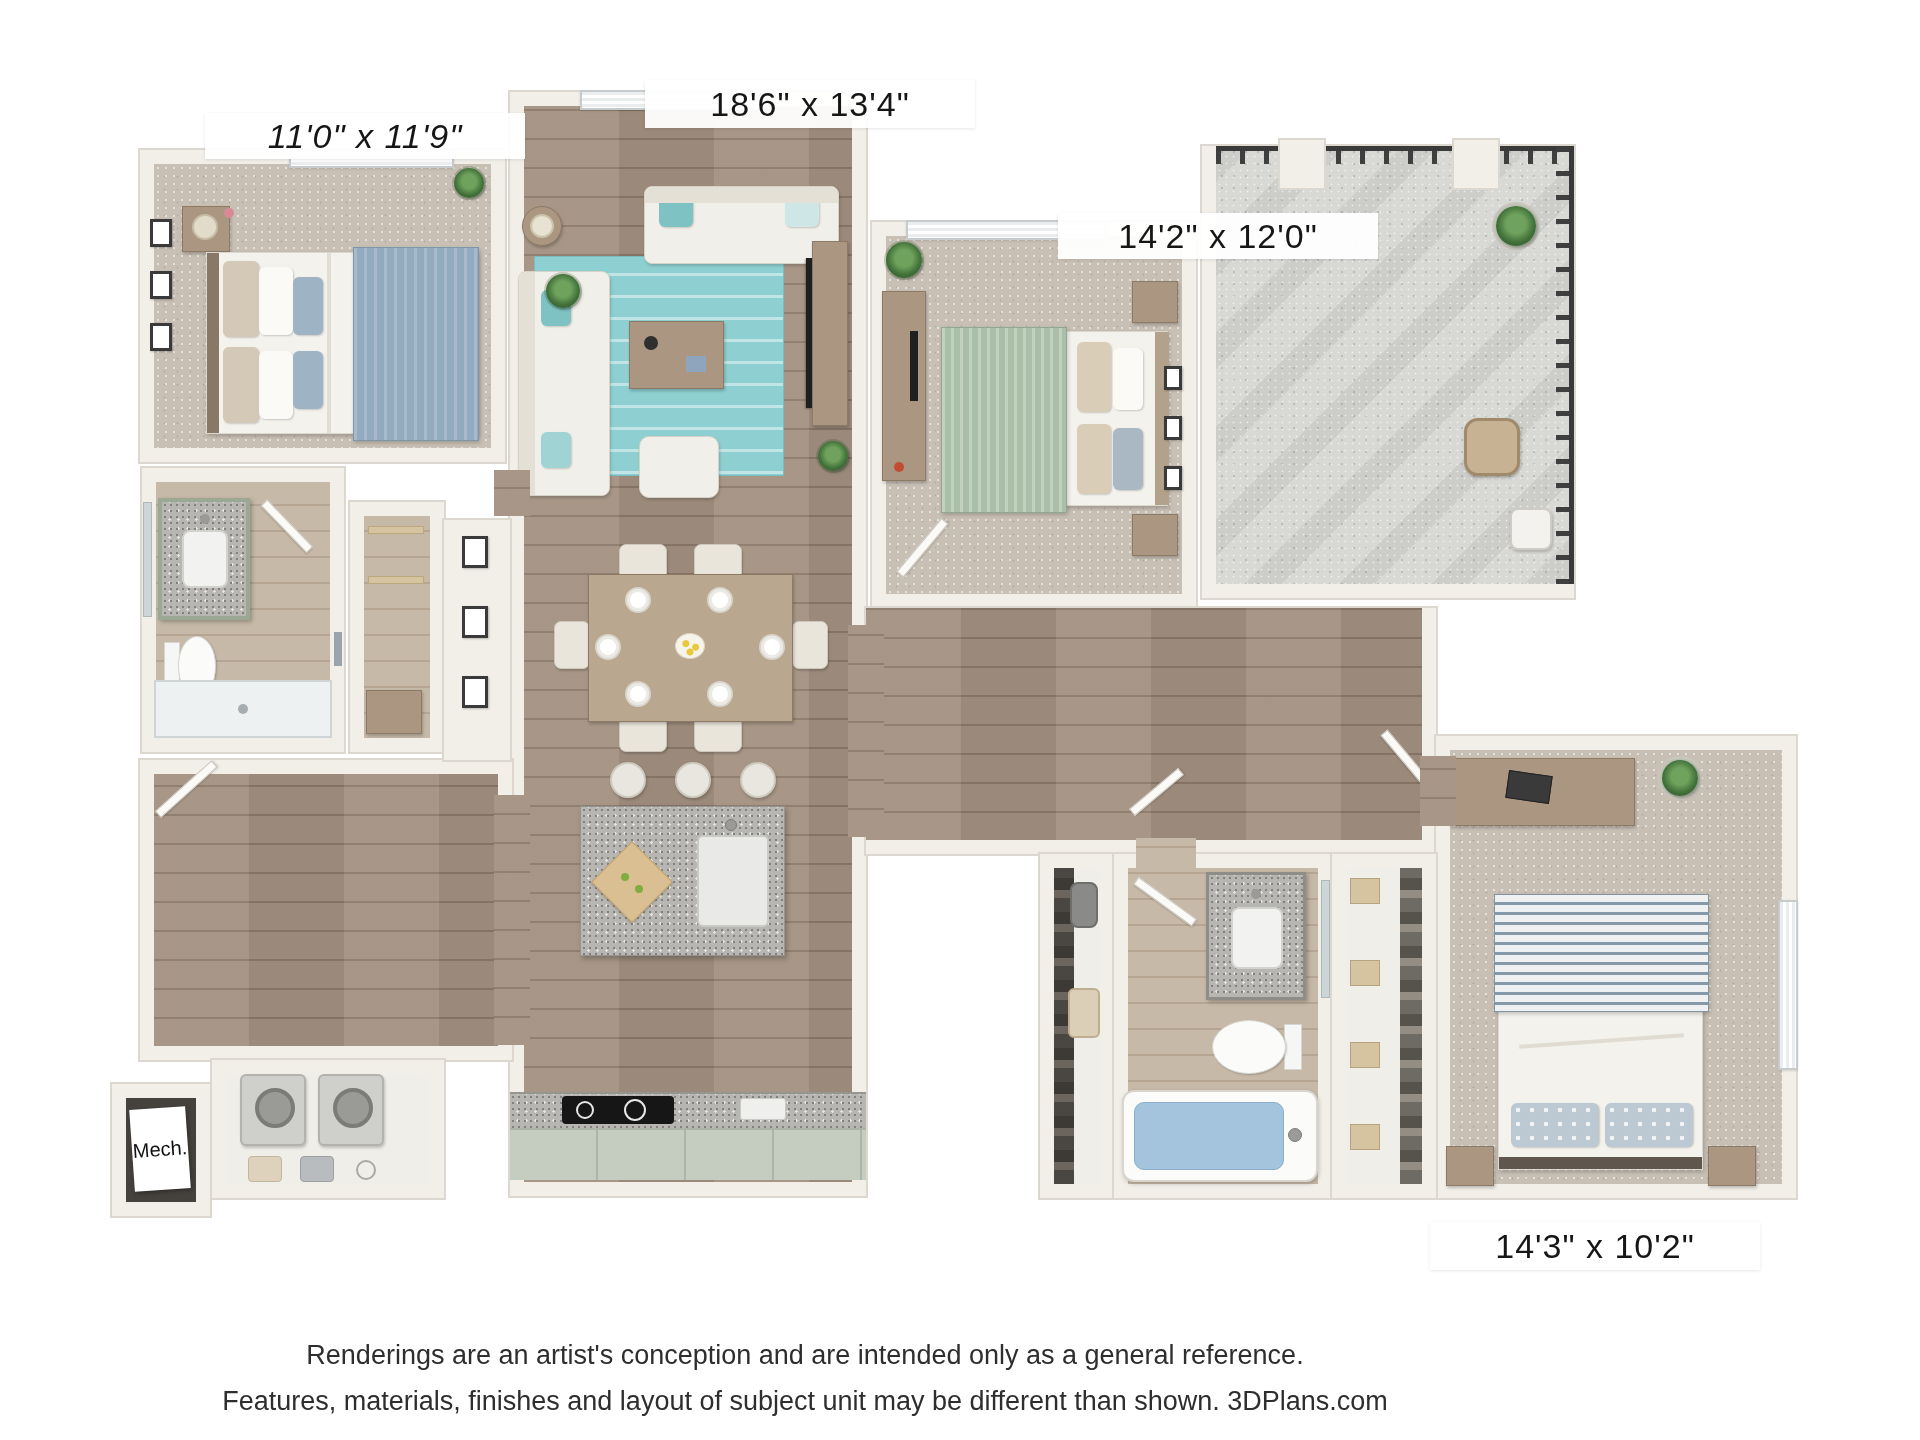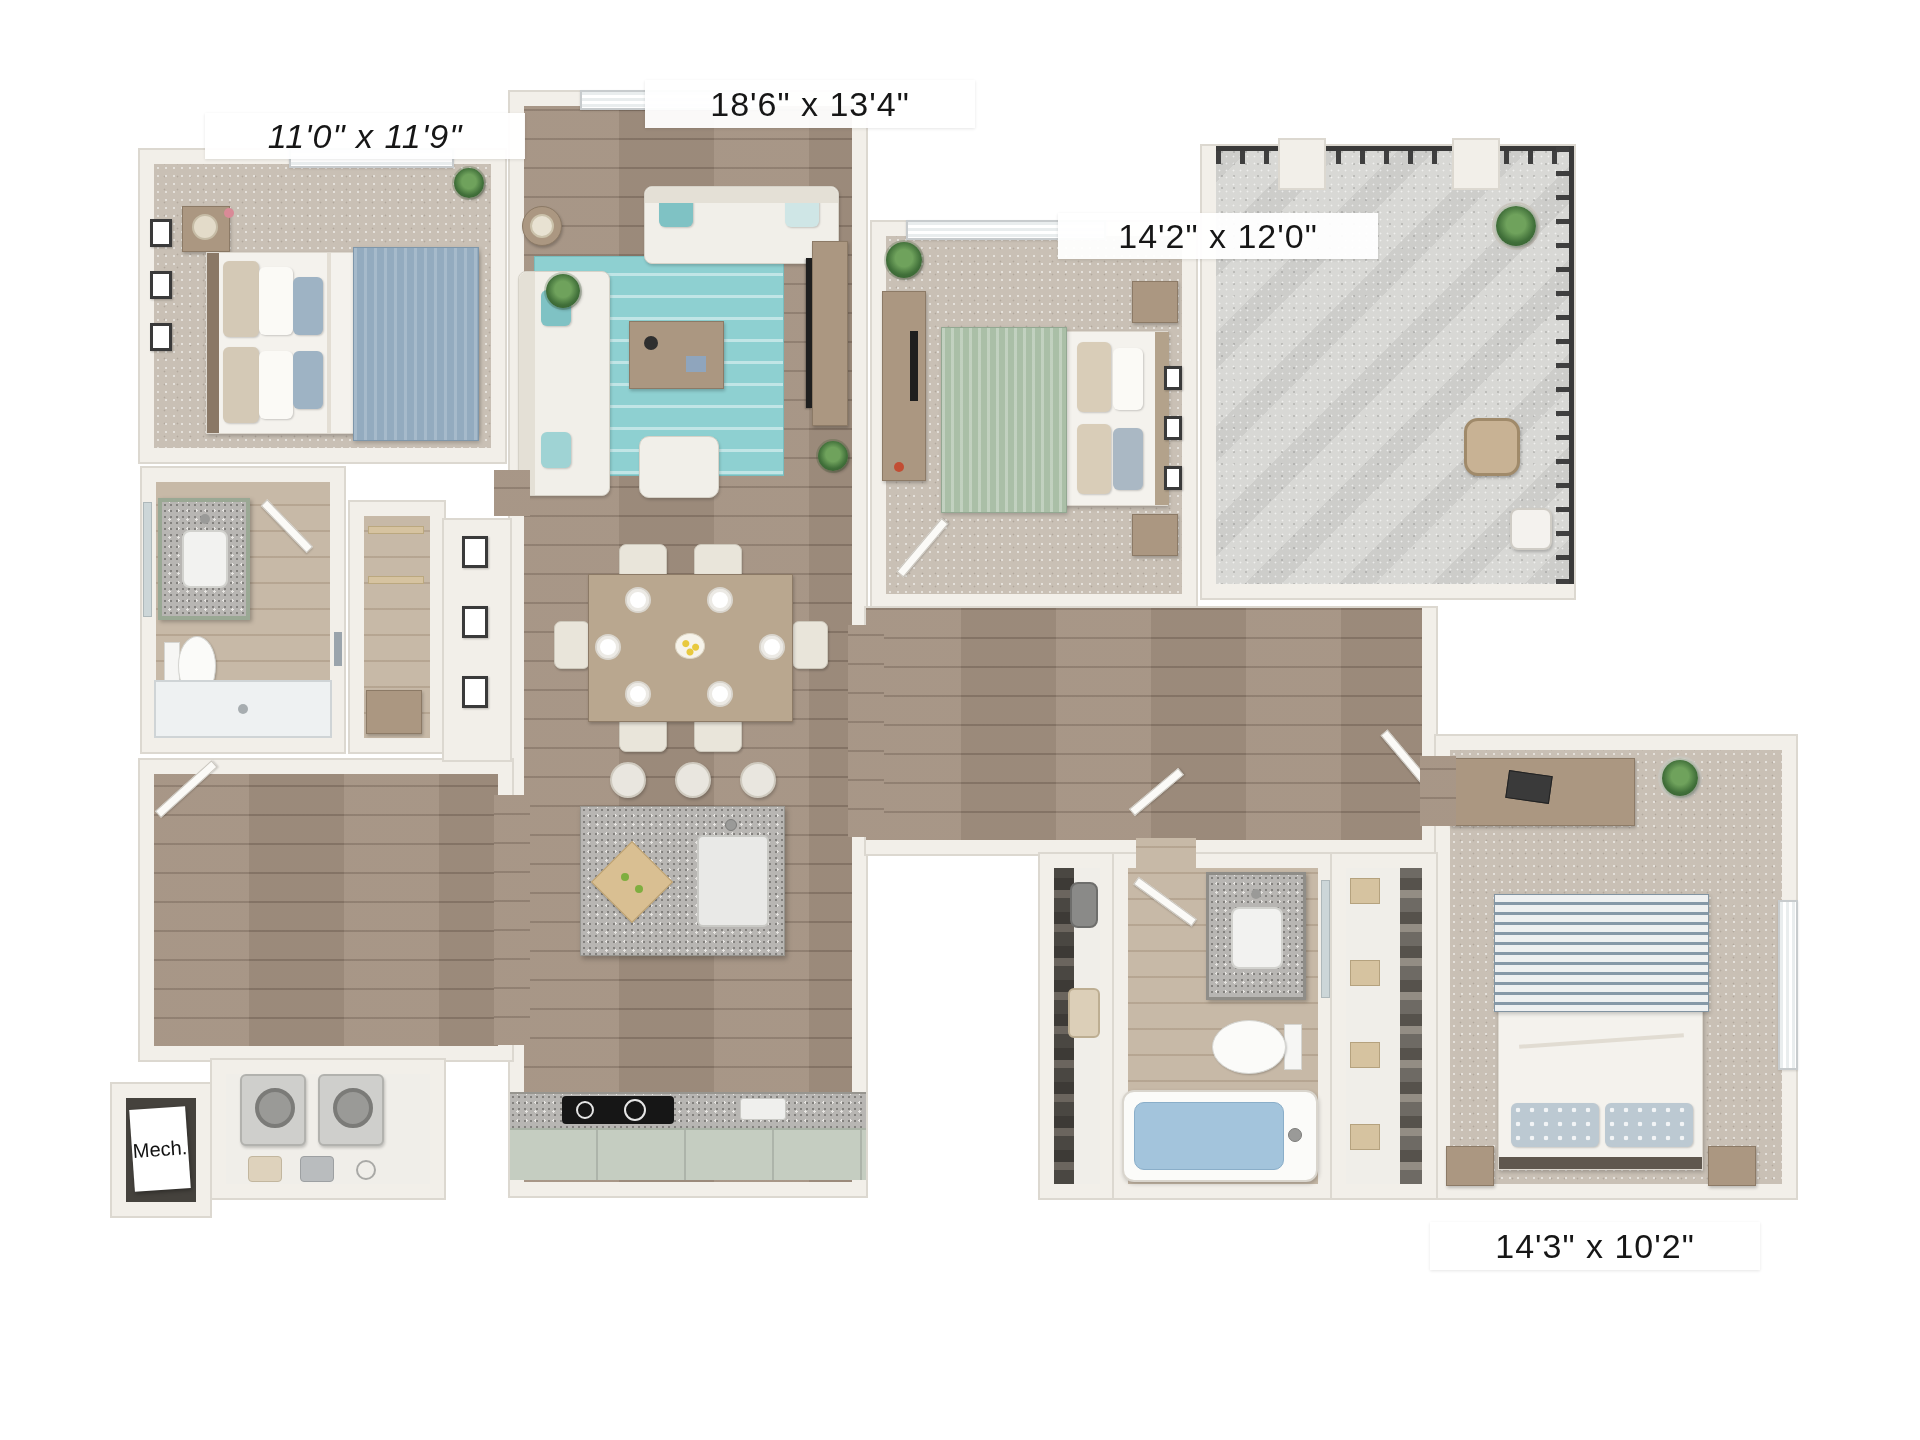--- a/index.html
+++ b/index.html
@@ -309,15 +309,17 @@
     <span>18'6" x 13'4"</span>
   </div>
   <div class="plaque" style="left:1058px;top:213px;width:320px;height:46px;">
     <span>14'2" x 12'0"</span>
   </div>
   <div class="plaque" style="left:1430px;top:1222px;width:330px;height:48px;">
     <span>14'3" x 10'2"</span>
   </div>
 
   <div class="footer">
+    <div>Renderings are an artist's conception and are intended only as a general reference.</div>
+    <div>Features, materials, finishes and layout of subject unit may be different than shown. 3DPlans.com</div>
   </div>
 
 </div>
 
 </body></html>

